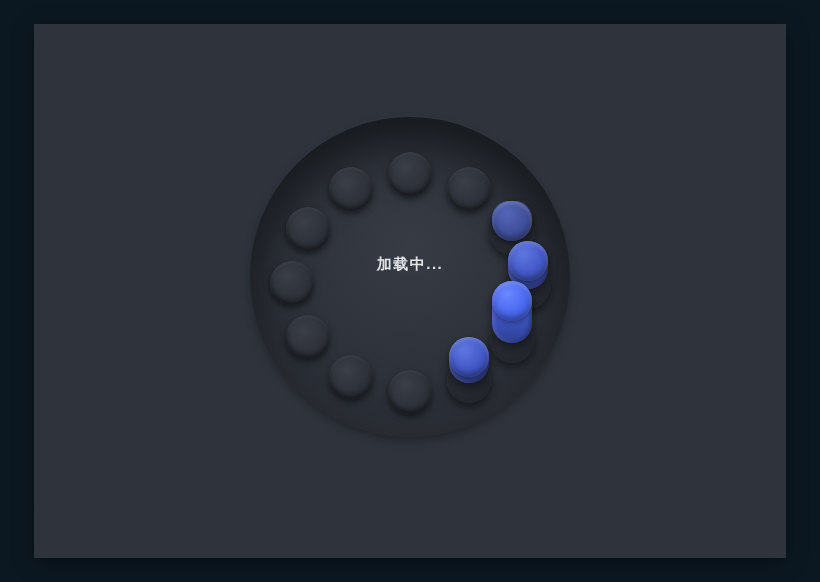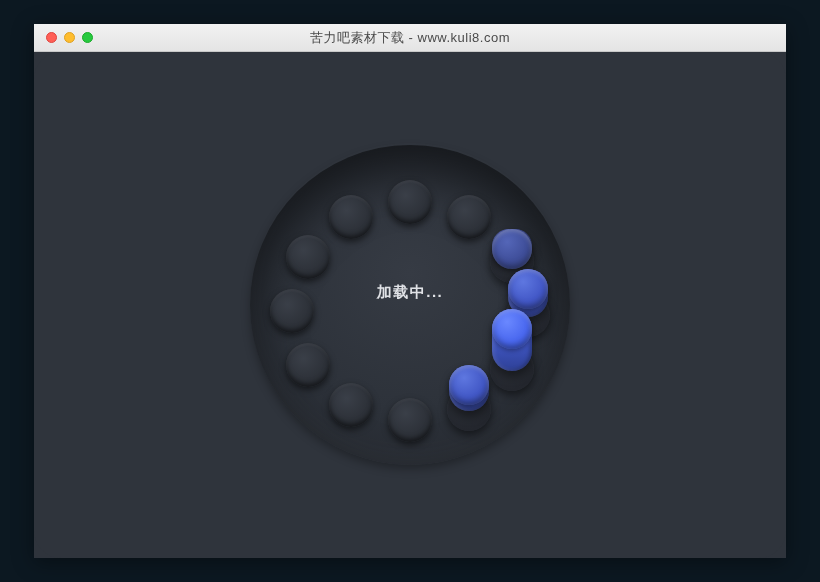--- a/index.html
+++ b/index.html
@@ -189,28 +189,20 @@
     .peg.blue .cap {
       bottom: calc(var(--rise) + 0px);
     }
 
     
   </style>
 </head>
 <body>
 
 <div class="window">
-  <div class="titlebar">
-    <div class="traffic-lights">
-      <div class="traffic-light red"></div>
-      <div class="traffic-light yellow"></div>
-      <div class="traffic-light green"></div>
-    </div>
-    <div class="titlebar-title">苦力吧素材下载 - www.kuli8.com</div>
-  </div>
 
   <div class="content">
     <div class="loader-well">
       <div class="loading-text">加载中...</div>
       <div class="pegs" id="pegs">
           <div class="peg dark" style="left: 7.22542e-15px; top: -102.56px; z-index: 97;">
             <div class="cap"></div>
           </div>
           <div class="peg dark" style="left: 59px; top: -88.0157px; z-index: 112;">
             <div class="cap"></div>

